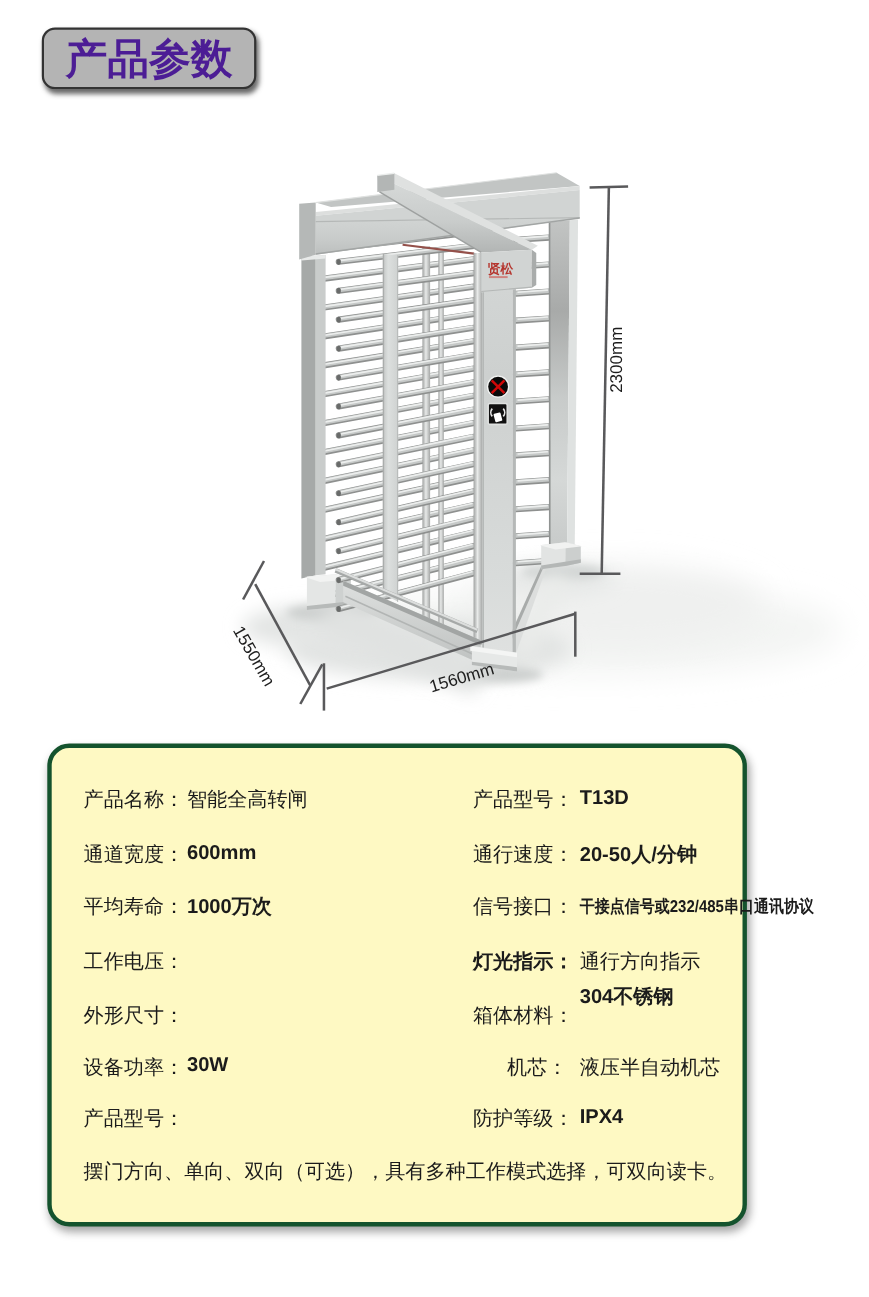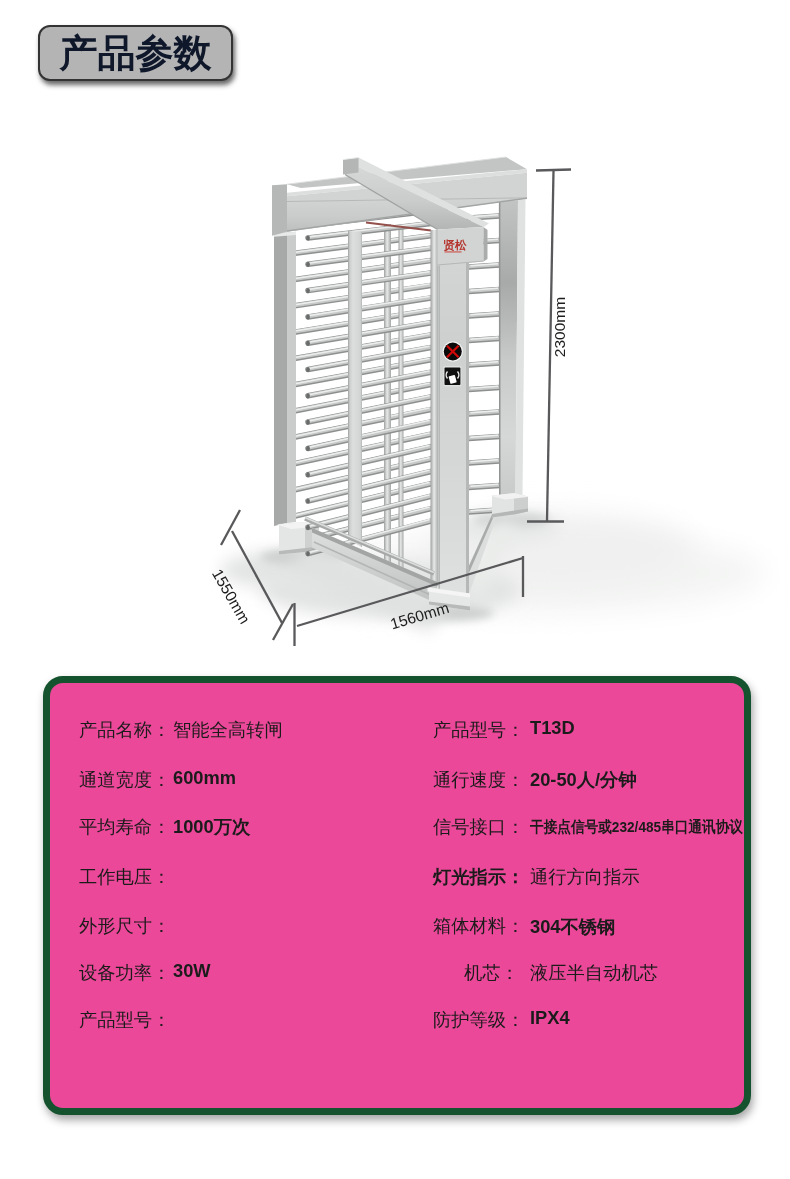--- a/index.html
+++ b/index.html
@@ -2,26 +2,26 @@
 <html><head>
 <meta charset="utf-8">
 <style>
   * { margin:0; padding:0; box-sizing:border-box; }
   html,body { width:790px; height:1179px; background:#ffffff; font-family:"Liberation Sans", sans-serif; position:relative; overflow:hidden; }
   .btn {
     position:absolute; left:38px; top:25px; width:195px; height:56px;
     background:#b4b4b4; border:2.5px solid #333333; border-radius:12px;
     box-shadow:2px 4px 5px rgba(40,40,40,0.7);
     display:flex; align-items:center; justify-content:center;
-    color:#0f172a; font-size:38px; font-weight:bold;
+    color:#4c1d95; font-size:38px; font-weight:bold;
   }
   #machine { position:absolute; left:180px; top:140px; }
   .card {
-    position:absolute; left:43px; top:676px; width:708px; height:439px;
-    background:#ec4899; border:7px solid #14532d; border-radius:20px;
+    position:absolute; left:43px; top:676px; width:636px; height:439px;
+    background:#fef9c3; border:4px solid #14532d; border-radius:20px;
     box-shadow:2px 5px 8px rgba(30,30,30,0.4);
   }
   .row { position:absolute; font-size:18.3px; color:#1b1b1b; white-space:nowrap; }
   .b { font-weight:bold; }
 </style>
 </head>
 <body>
   <div class="btn">产品参数</div>
 
   <svg id="machine" width="610" height="540" viewBox="180 140 610 540">
@@ -346,24 +346,25 @@
     <div class="row b" style="left:123px; top:130.7px;">1000万次</div>
     <div class="row" style="left:383px; top:130.7px;">信号接口：</div>
     <div class="row b" style="left:480px; top:133.7px; font-size:15.5px; transform:scaleX(0.88); transform-origin:left top;">干接点信号或232/485串口通讯协议</div>
 
     <div class="row" style="left:29px; top:180.7px;">工作电压：</div>
     <div class="row" style="left:383px; top:180.7px;font-weight:bold;">灯光指示：</div>
     <div class="row" style="left:480px; top:180.7px;">通行方向指示</div>
 
     <div class="row" style="left:29px; top:229.7px;">外形尺寸：</div>
     <div class="row" style="left:383px; top:229.7px;">箱体材料：</div>
-    <div class="row b" style="left:480px; top:231px;">304不锈钢</div>
+    <div class="row b" style="left:480px; top:213px;">304不锈钢</div>
 
     <div class="row" style="left:29px; top:276.7px;">设备功率：</div>
     <div class="row b" style="left:123px; top:276.7px;">30W</div>
     <div class="row" style="left:383px; top:276.7px;margin-left:31px;">机芯：</div>
     <div class="row" style="left:480px; top:276.7px;">液压半自动机芯</div>
 
     <div class="row" style="left:29px; top:323.7px;">产品型号：</div>
     <div class="row" style="left:383px; top:323.7px;">防护等级：</div>
     <div class="row b" style="left:480px; top:323.7px;">IPX4</div>
 
+    <div class="row" style="left:29px; top:371.7px;">摆门方向、单向、双向（可选），具有多种工作模式选择，可双向读卡。</div>
   </div>
 
 </body></html>

